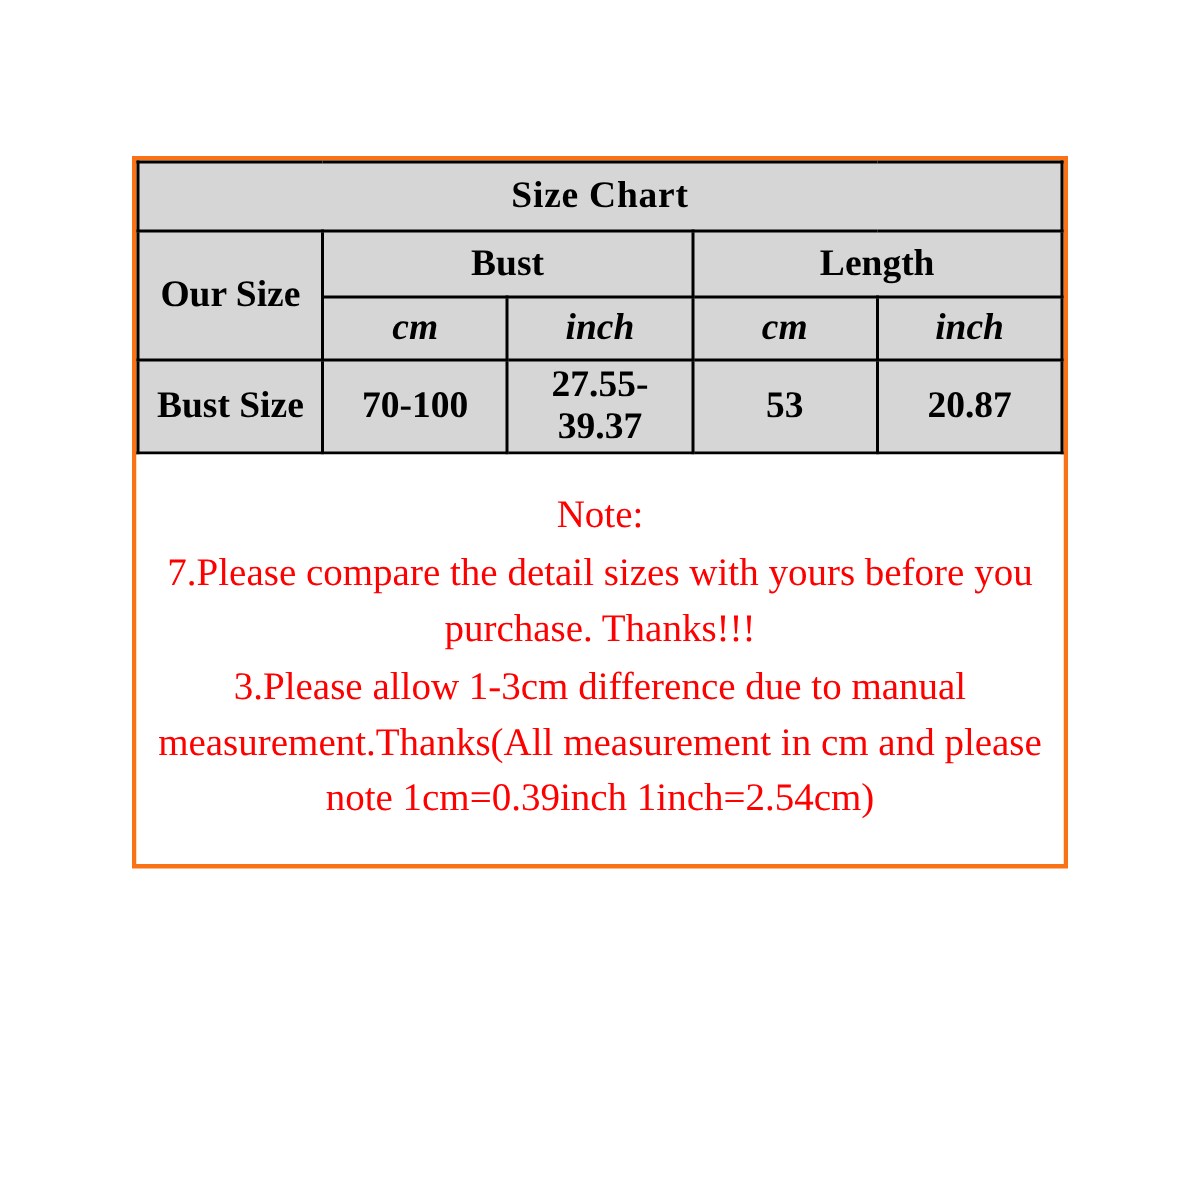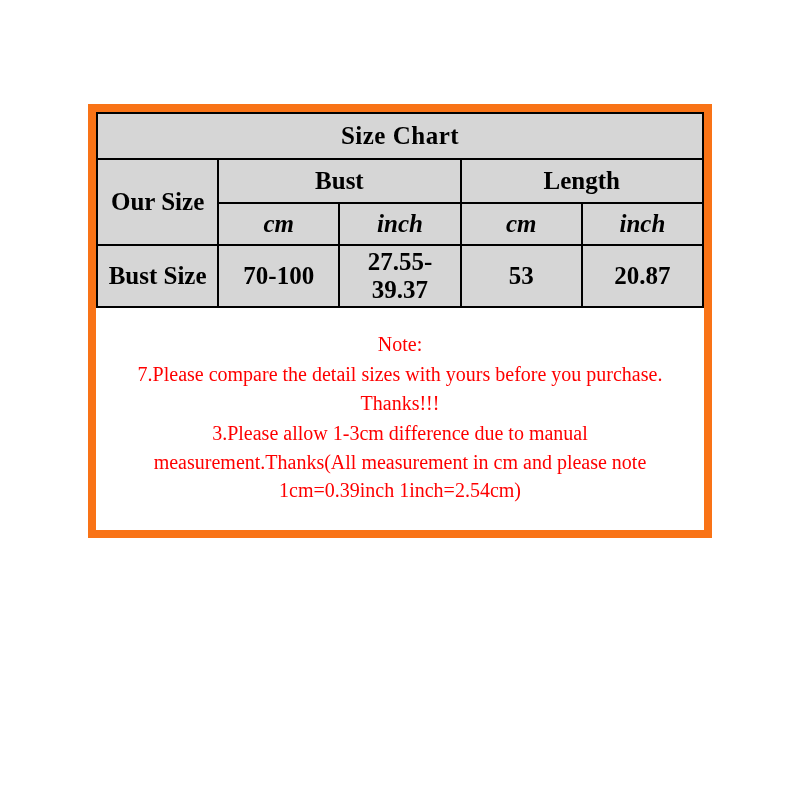--- a/index.html
+++ b/index.html
@@ -15,21 +15,21 @@
     width: 800px;
     height: 800px;
     background: #ffffff;
     box-sizing: border-box;
   }
   .chart-wrap {
     position: absolute;
     left: 88px;
     top: 104px;
     width: 624px;
-    border: 8px solid #f97316;
+    border: 3px solid #f97316;
     box-sizing: border-box;
     background: #ffffff;
   }
   table.size-chart {
     width: 100%;
     border-collapse: collapse;
     table-layout: fixed;
   }
   table.size-chart td,
   table.size-chart th {
@@ -73,21 +73,21 @@
   td.data-label {
     font-weight: normal;
     font-size: 23px;
     background: #ffffff;
   }
   .notes {
     background: #ffffff;
     padding: 22px 14px 24px 14px;
     text-align: center;
     color: #fe0000;
-    font-size: 20px;
+    font-size: 26px;
     line-height: 1.42;
     font-family: "Liberation Serif", serif;
   }
   .notes .note-title {
     display: block;
     margin-bottom: 2px;
   }
   .notes p {
     margin: 0;
     padding: 0;

